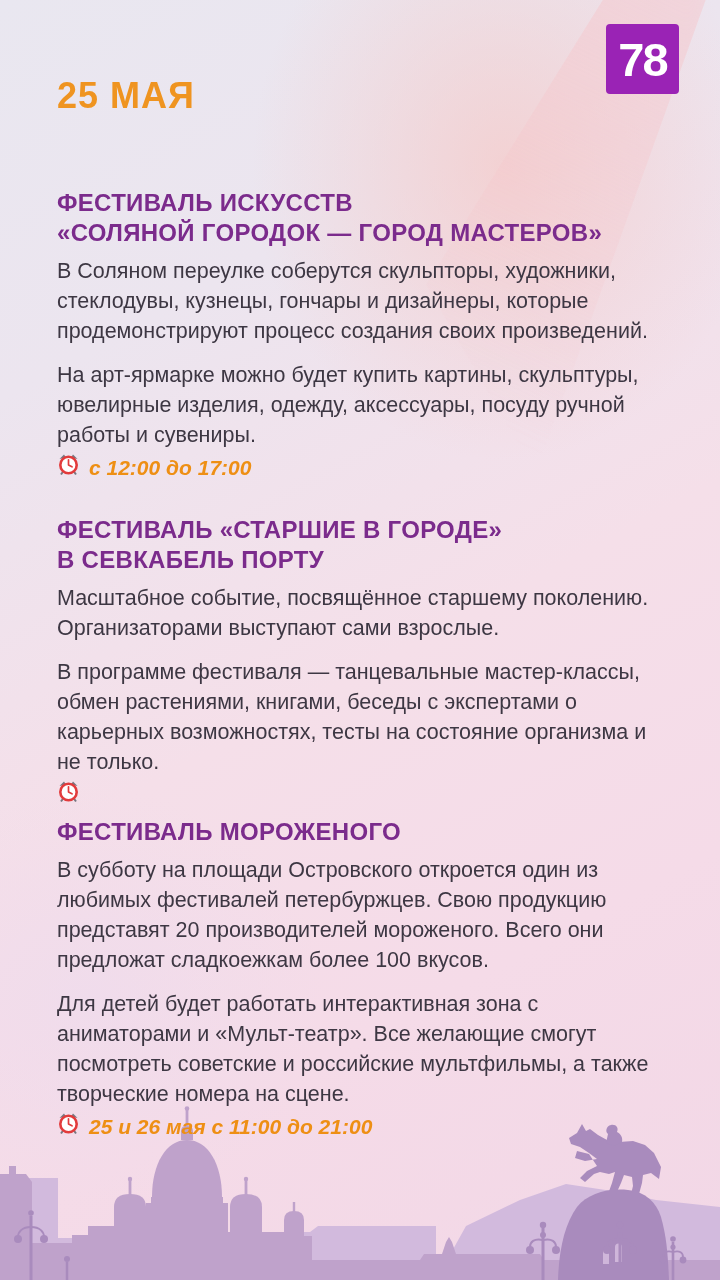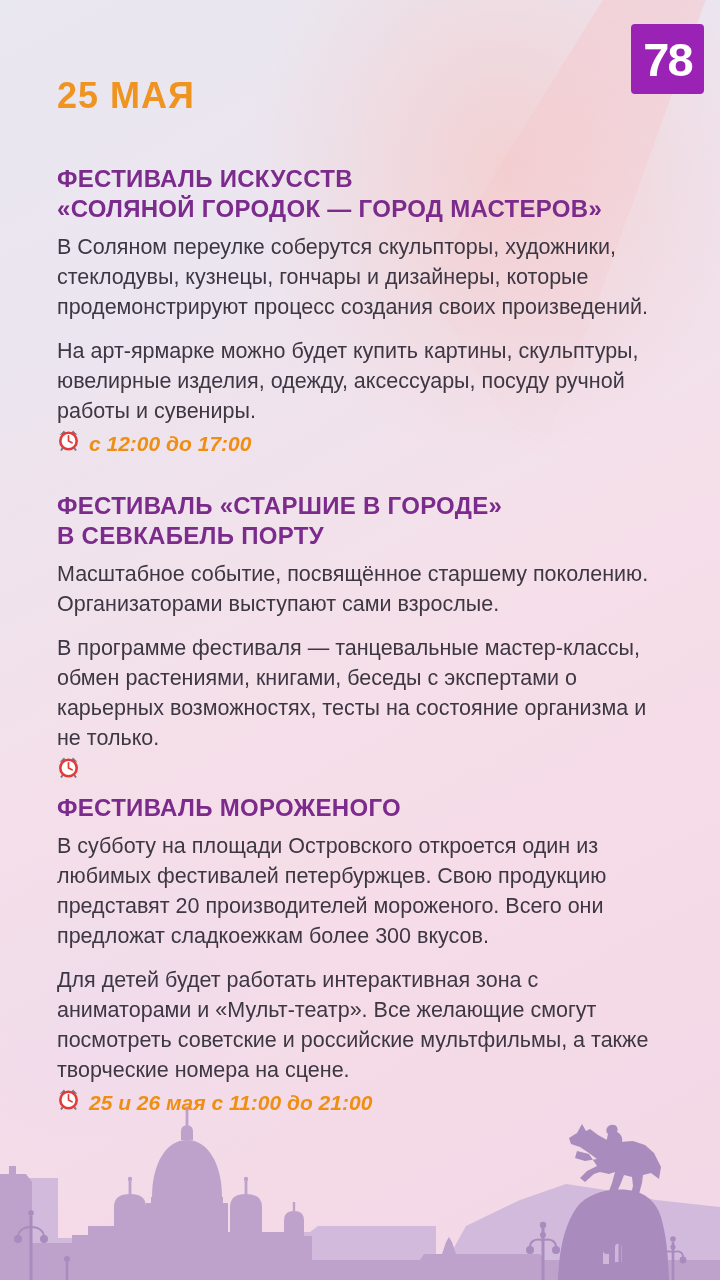--- a/index.html
+++ b/index.html
@@ -23,42 +23,42 @@
     filter:blur(14px);
     pointer-events:none;
   }
   .bg-blob-lav{
     position:absolute;left:0;top:0;width:100%;height:100%;
     background:radial-gradient(340px 300px at 12% 78%,rgba(236,219,238,0.55),rgba(236,219,238,0) 70%);
     pointer-events:none;
   }
 
   .logo{
-    position:absolute;top:24px;right:16px;
+    position:absolute;top:24px;right:41px;
     width:73px;height:70px;
     background:#9a23b5;
     border-radius:4px;
     display:flex;align-items:center;justify-content:center;
     color:#ffffff;
     font-size:47px;font-weight:bold;letter-spacing:-2px;
     z-index:5;
   }
 
   .content{
     position:absolute;left:57px;top:0;width:618px;z-index:4;
   }
   .date-title{
     margin:68px 0 8px 0;
     font-size:36px;line-height:56px;
     font-weight:800;
     color:#ef9420;
     letter-spacing:1px;
   }
   .event{margin-top:32px;}
-  .event.first{margin-top:40px;}
+  .event.first{margin-top:64px;}
   .event.third{margin-top:14px;}
   .event-title{
     margin:0;
     font-size:24px;line-height:30px;
     font-weight:800;
     color:#7b2b8c;
     letter-spacing:.3px;
   }
   .event p{
     margin:8px 0 0 0;
@@ -130,21 +130,21 @@
           <circle cx="11.5" cy="12" r="8.2" fill="#ffffff" stroke="#e23b3c" stroke-width="2.6"></circle>
           <path d="M11.5,12 L11.5,6.8 M11.5,12 L15,13.8" stroke="#e23b3c" stroke-width="1.7" fill="none" stroke-linecap="round"></path>
         </svg>
       </div>
     </section>
 
     <section class="event third">
       <h2 class="event-title">
         <div>ФЕСТИВАЛЬ МОРОЖЕНОГО</div>
       </h2>
-      <p>В субботу на площади Островского откроется один из любимых фестивалей петербуржцев. Свою продукцию представят 20 производителей мороженого. Всего они предложат сладкоежкам более 300 вкусов.</p>
+      <p>В субботу на площади Островского откроется один из любимых фестивалей петербуржцев. Свою продукцию представят 20 производителей мороженого. Всего они предложат сладкоежкам более 100 вкусов.</p>
       <p>Для детей будет работать интерактивная зона с аниматорами и «Мульт-театр». Все желающие смогут посмотреть советские и российские мультфильмы, а также творческие номера на сцене.</p>
       <div class="time-row">
         <svg width="23" height="23" viewBox="0 0 23 23">
           <path d="M2.5,6 L7,1.5 L9,4.5 Z" fill="#777780"></path>
           <path d="M20.5,6 L16,1.5 L14,4.5 Z" fill="#777780"></path>
           <path d="M4,21.5 L6.5,18 M19,21.5 L16.5,18" stroke="#777780" stroke-width="2" fill="none"></path>
           <circle cx="11.5" cy="12" r="8.2" fill="#ffffff" stroke="#e23b3c" stroke-width="2.6"></circle>
           <path d="M11.5,12 L11.5,6.8 M11.5,12 L15,13.8" stroke="#e23b3c" stroke-width="1.7" fill="none" stroke-linecap="round"></path>
         </svg>
         <span>25 и 26 мая с 11:00 до 21:00</span>

